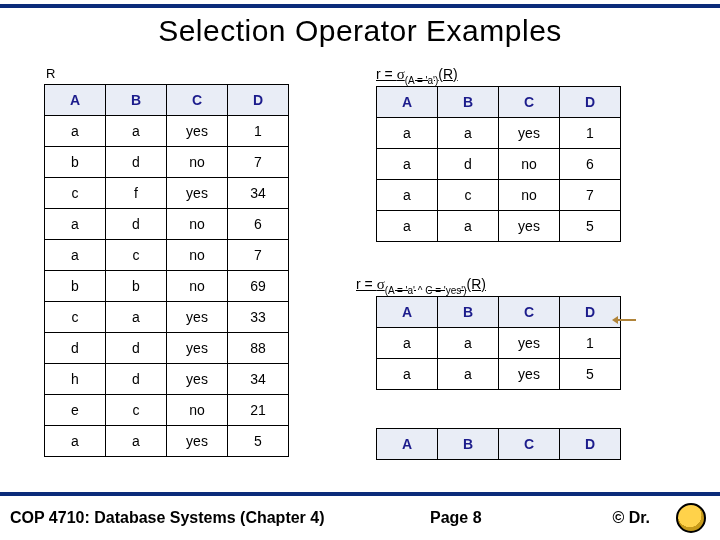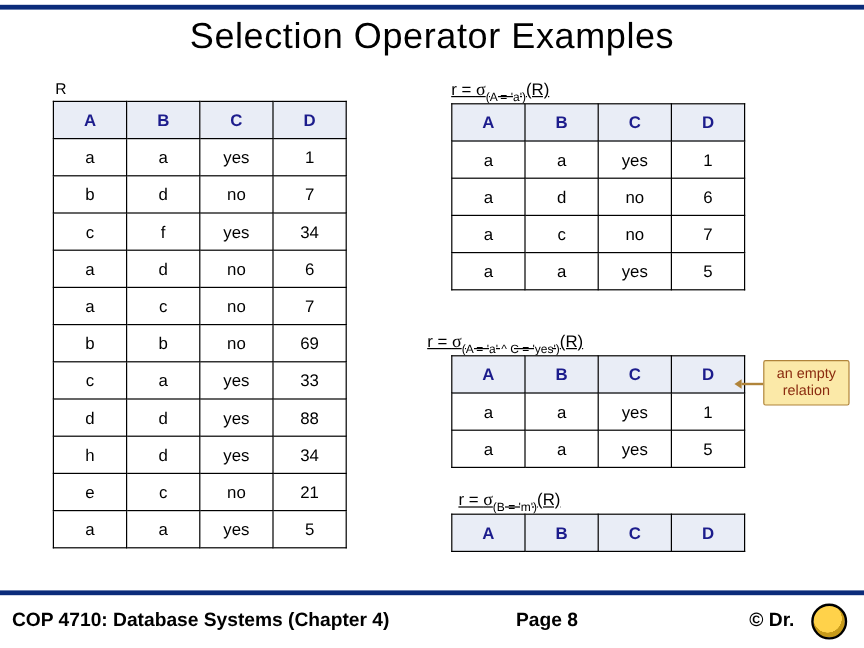--- a/index.html
+++ b/index.html
@@ -138,21 +138,21 @@
     bottom: 0;
     height: 44px;
     display: flex;
     align-items: center;
     font-size: 16px;
     font-weight: 700;
     color: #000;
   }
   .footer .course { position: absolute; left: 10px; }
   .footer .page   { position: absolute; left: 430px; }
-  .footer .author { position: absolute; right: 58px; }
+  .footer .author { position: absolute; right: 70px; }
   .footer .logo {
     position: absolute;
     right: 14px;
     width: 30px; height: 30px;
     border-radius: 50%;
     background: radial-gradient(circle at 45% 40%, #ffd24a 0 55%, #c79a1a 56% 100%);
     border: 2px solid #000;
     box-sizing: border-box;
   }
 </style>
@@ -307,37 +307,33 @@
         </tr>
         <tr>
           <td>a</td>
           <td>a</td>
           <td>yes</td>
           <td>5</td>
         </tr>
       </tbody>
   </table>
 
-  <div class="expr" style="left:382px; top:408px;">
-    <span>r = </span><span class="sigma">σ</span><sub>(B = 'm')</sub><span>(R)</span>
-  </div>
   <table id="tbl-r3" class="rel">
     <thead>
         <tr>
       <th>A</th>
       <th>B</th>
       <th>C</th>
       <th>D</th>
     </tr>
       </thead>
     <tbody id="tbody-r3"></tbody>
   </table>
 
   <div class="connector"></div>
-  <div class="annot">an empty relation</div>
 
   <div class="footer-rule"></div>
   <div class="footer">
     <span class="course">COP 4710: Database Systems  (Chapter 4)</span>
     <span class="page">Page 8</span>
     <span class="author">© Dr.</span>
     <span class="logo"></span>
   </div>
 
 </div>

